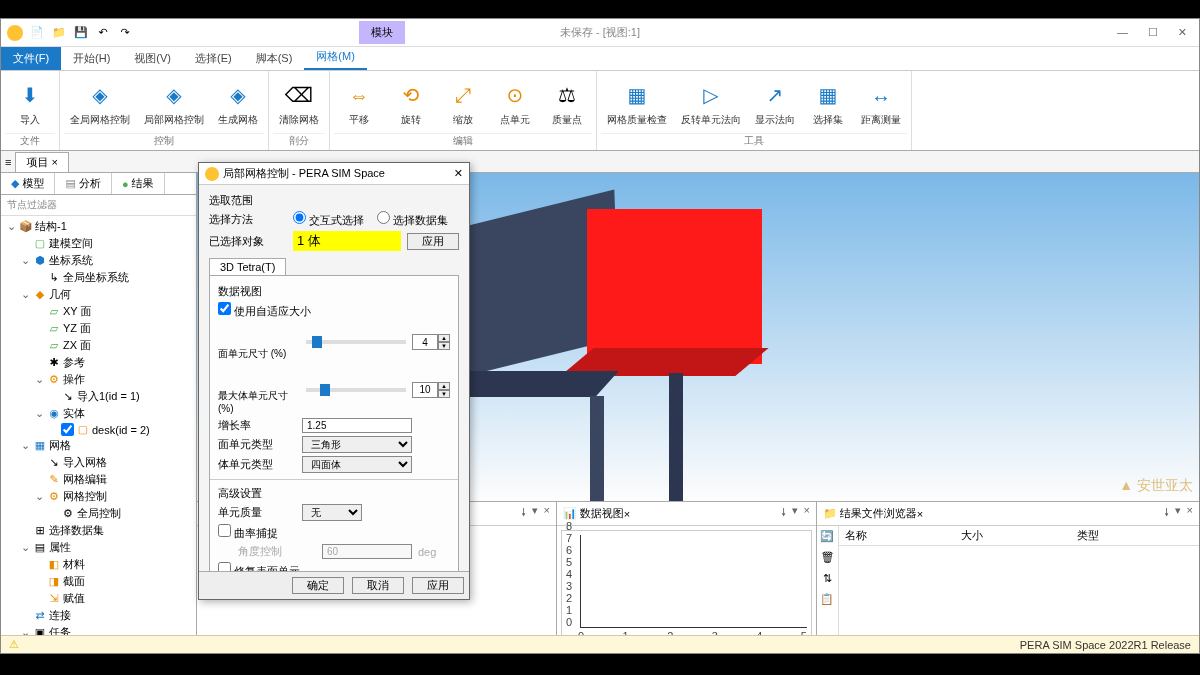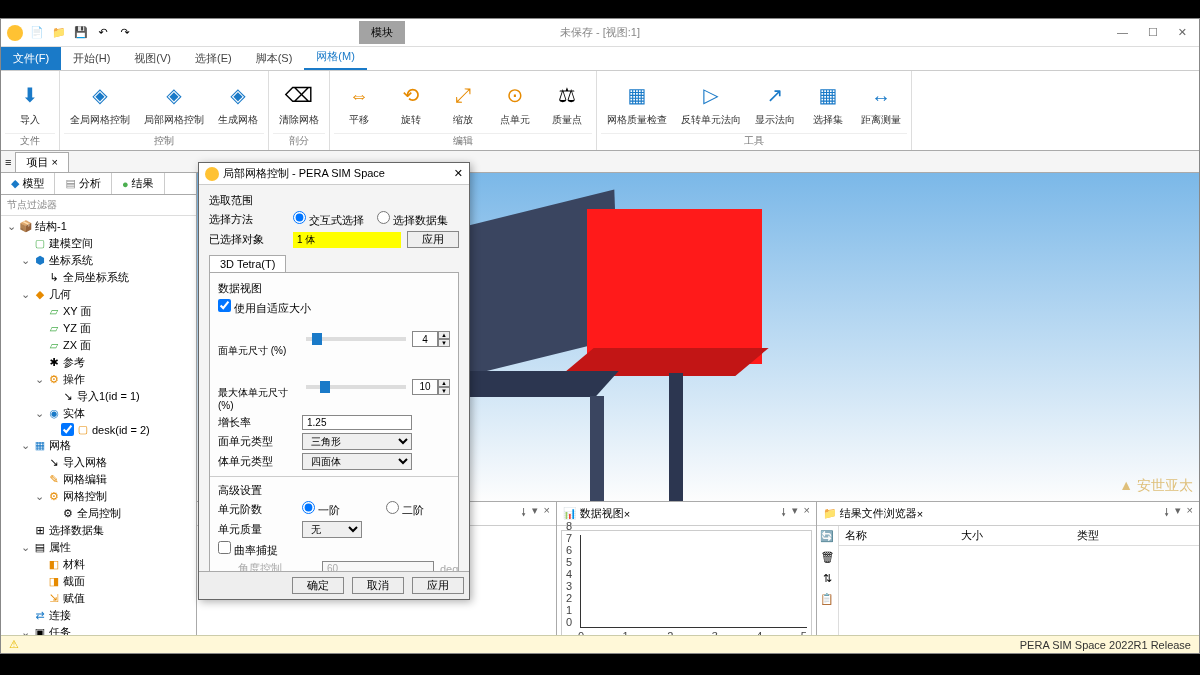--- a/index.html
+++ b/index.html
@@ -3,21 +3,21 @@
 <meta charset="utf-8">
 <style>
 * { box-sizing: border-box; margin: 0; padding: 0; font-family: "Microsoft YaHei", sans-serif; font-size: 11px; }
 body { background: #000; width: 1200px; height: 675px; overflow: hidden; }
 .app { position: absolute; top: 18px; left: 0; width: 1200px; height: 636px; background: #f0f0f0; border: 1px solid #888; }
 
 
 .titlebar { height: 28px; background: #fff; display: flex; align-items: center; border-bottom: 1px solid #ddd; }
 .titlebar .qat { display: flex; gap: 6px; padding: 0 6px; }
 .titlebar .qat span { width: 16px; height: 16px; display: flex; align-items: center; justify-content: center; }
-.titlebar .tab-active { background: #a3a3a3; padding: 4px 12px; margin-left: 220px; font-size: 11px; }
+.titlebar .tab-active { background: #c4b5fd; padding: 4px 12px; margin-left: 220px; font-size: 11px; }
 .titlebar .title { position: absolute; left: 50%; transform: translateX(-50%); color: #888; font-size: 11px; }
 .titlebar .win-controls { margin-left: auto; display: flex; gap: 20px; padding-right: 12px; color: #666; }
 
 
 .menubar { height: 24px; background: #fff; display: flex; align-items: flex-end; border-bottom: 1px solid #ccc; }
 .menubar .file-btn { background: #1a7ac8; color: #fff; padding: 4px 12px; }
 .menubar .menu-item { padding: 4px 12px; color: #444; }
 .menubar .menu-active { border-bottom: 2px solid #1a7ac8; color: #1a7ac8; }
 
 
@@ -90,21 +90,21 @@
 
 
 .dialog { position: absolute; left: 197px; top: 143px; width: 272px; height: 438px; background: #f4f4f4; border: 1px solid #666; box-shadow: 2px 2px 8px rgba(0,0,0,.3); display: flex; flex-direction: column; }
 .dlg-title { height: 22px; background: #fff; display: flex; align-items: center; padding: 0 6px; border-bottom: 1px solid #ccc; }
 .dlg-title .dlg-ico { width: 14px; height: 14px; background: #ffc233; border-radius: 7px; margin-right: 4px; }
 .dlg-title .dlg-x { margin-left: auto; }
 .dlg-body { flex: 1; padding: 6px 10px; overflow: hidden; }
 .dlg-section-label { font-size: 11px; margin: 2px 0; }
 .dlg-row { display: flex; align-items: center; margin: 3px 0; gap: 6px; }
 .dlg-row label { min-width: 78px; font-size: 11px; }
-.selected-highlight { background: #ffff00; flex: 1; padding: 1px 4px; font-size: 10px; }
+.selected-highlight { background: #ffff00; flex: 1; padding: 1px 4px; font-size: 13px; }
 .dlg-btn { border: 1px solid #888; background: #eee; padding: 0 14px; font-size: 11px; }
 .dlg-tab { border: 1px solid #aaa; border-bottom: none; padding: 2px 10px; display: inline-block; background: #fff; margin-top: 4px; }
 .dlg-tab-body { border: 1px solid #aaa; padding: 6px 8px; background: #fdfdfd; }
 .slider-row { display: flex; align-items: center; gap: 6px; margin: 4px 0; }
 .slider-row .sl-label { width: 82px; font-size: 10px; margin-top: 24px; }
 .slider { flex: 1; height: 4px; background: #ddd; position: relative; }
 .slider .thumb { position: absolute; top: -4px; width: 10px; height: 12px; background: #1a7ac8; }
 .spin { width: 38px; display: flex; }
 .spin input { width: 26px; font-size: 10px; text-align: center; border: 1px solid #888; }
 .spin .arrows { width: 12px; display: flex; flex-direction: column; }
@@ -561,34 +561,29 @@
             <select class="txt-input"><option>三角形</option></select>
           </div>
         <div class="dlg-row">
             <label>体单元类型</label>
             <select class="txt-input"><option>四面体</option></select>
           </div>
 
         <hr class="dlg-hr">
         <div class="dlg-section-label">高级设置</div>
         <div class="dlg-row">
-          <label>单元阶数</label>
-          <label><input type="radio" checked="" style=""> <span>一阶</span></label>
-          <label><input type="radio" style=""> <span>二阶</span></label>
-        </div>
-        <div class="dlg-row">
             <label>单元质量</label>
             <select class="txt-input" style="width:60px;"><option>无</option></select>
           </div>
         <div class="dlg-row">
             <label><input type="checkbox" style=""> <span>曲率捕捉</span></label>
           </div>
         <div class="dlg-row" style="padding-left:20px;">
           <label class="disabled">角度控制</label>
-          <input class="txt-input disabled" style="width: 112px;" disabled="" value="60">
+          <input class="txt-input disabled" style="width: 90px;" disabled="" value="60">
           <span class="disabled">deg</span>
         </div>
         <div class="dlg-row">
             <label><input type="checkbox" style=""> <span>修复表面单元</span></label>
           </div>
         <div class="dlg-row" style="padding-left:20px;">
             <label class="disabled"><input type="checkbox" disabled="" style=""> <span>只修复泄露</span></label>
           </div>
       </div>
     </div>

